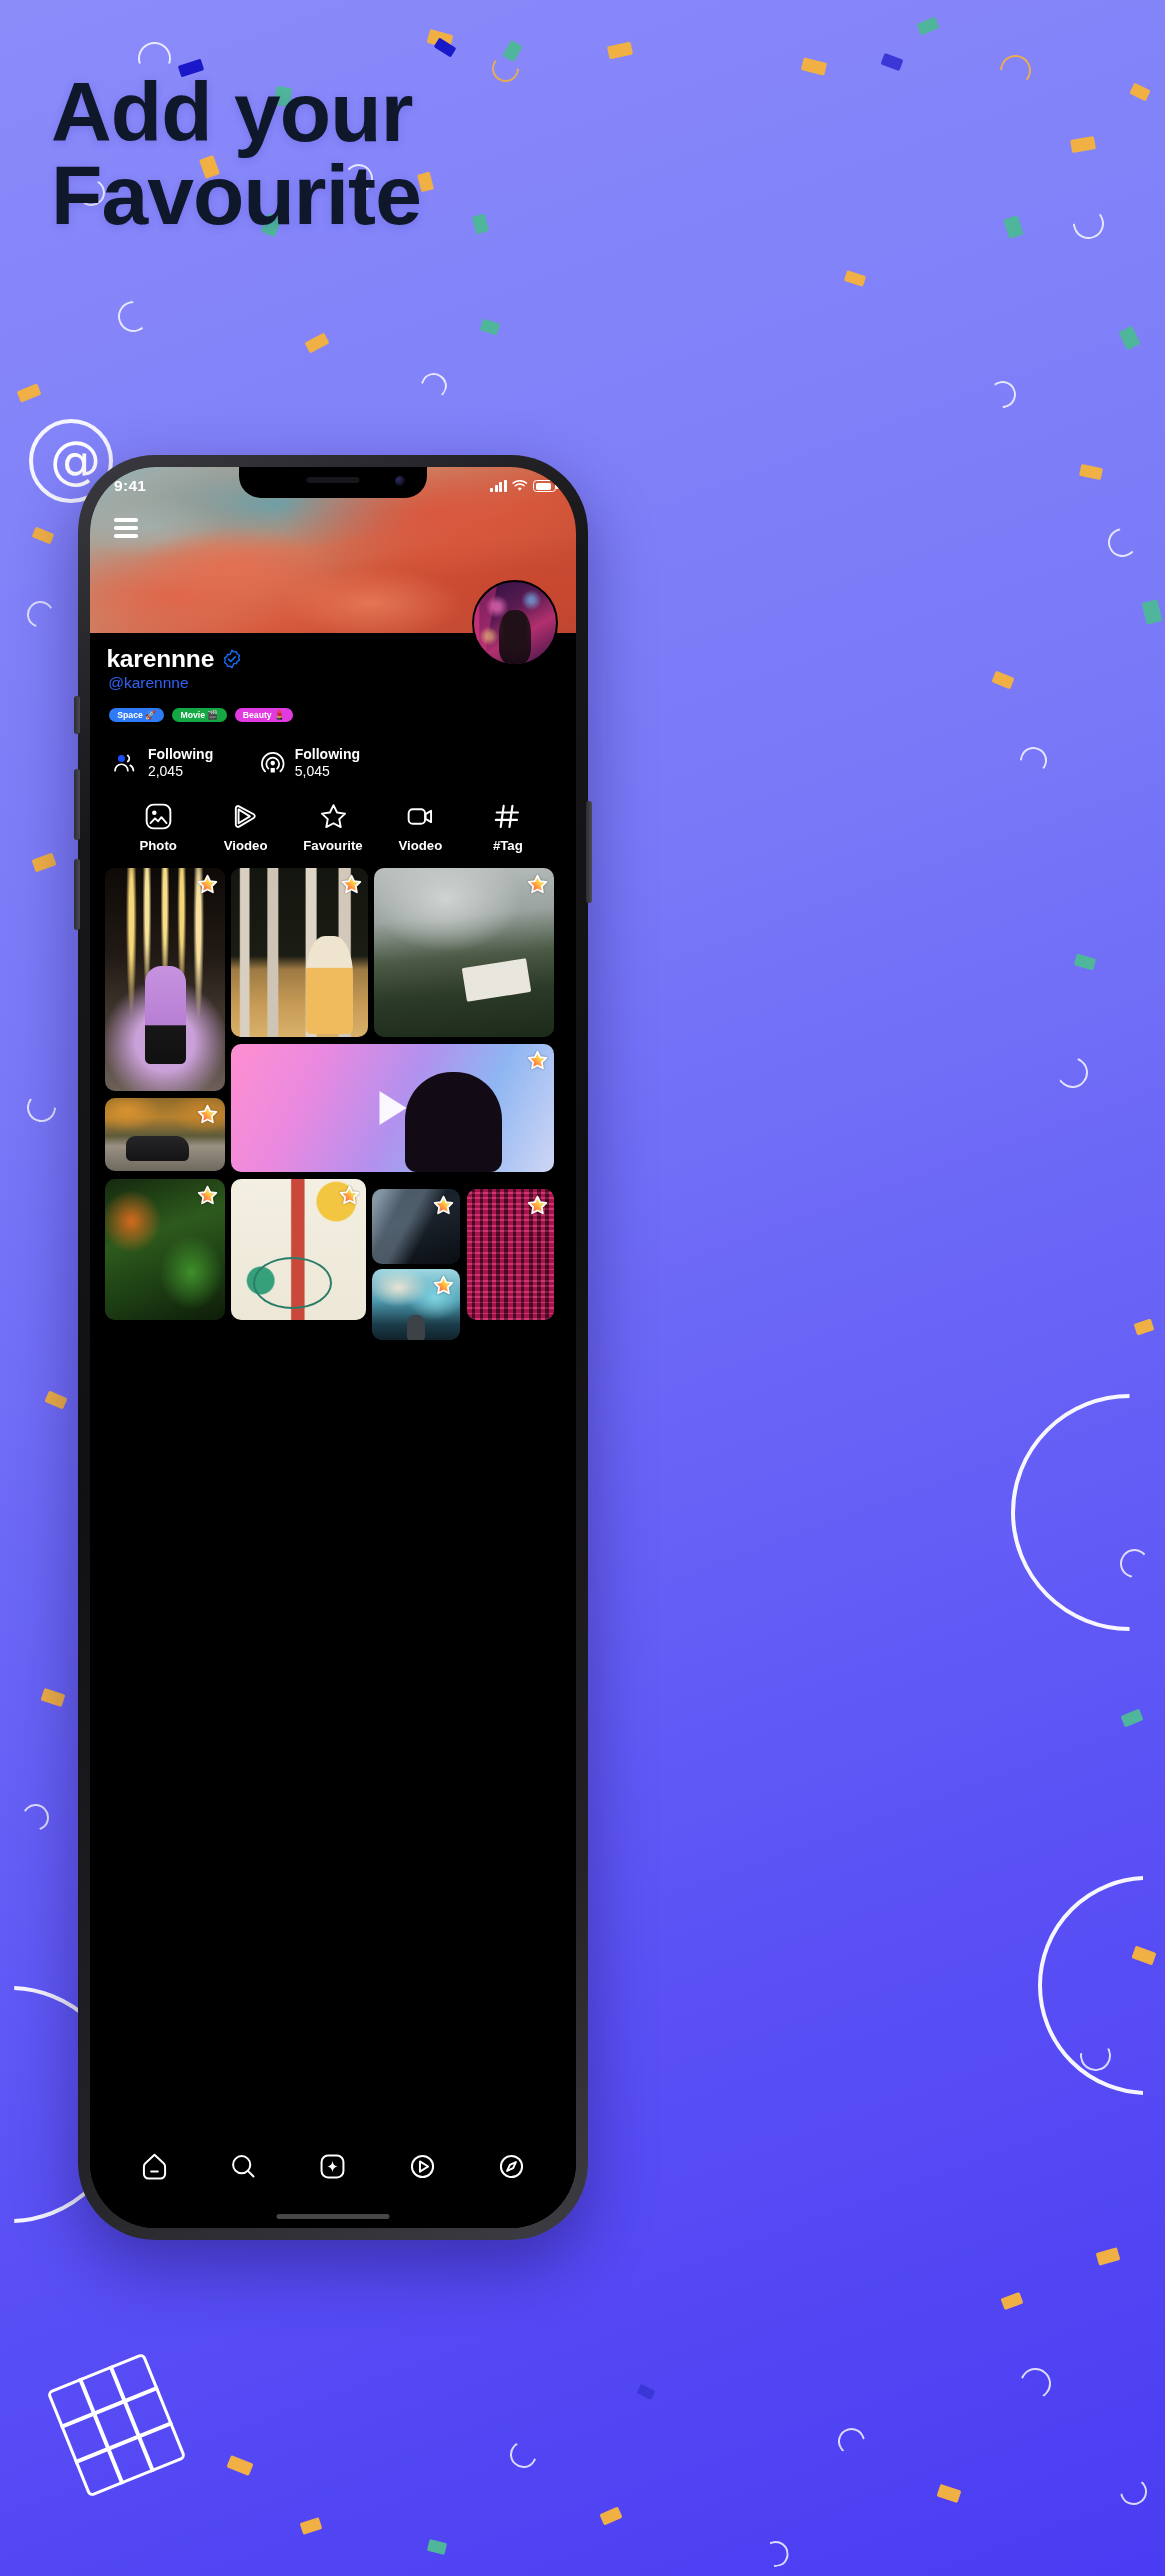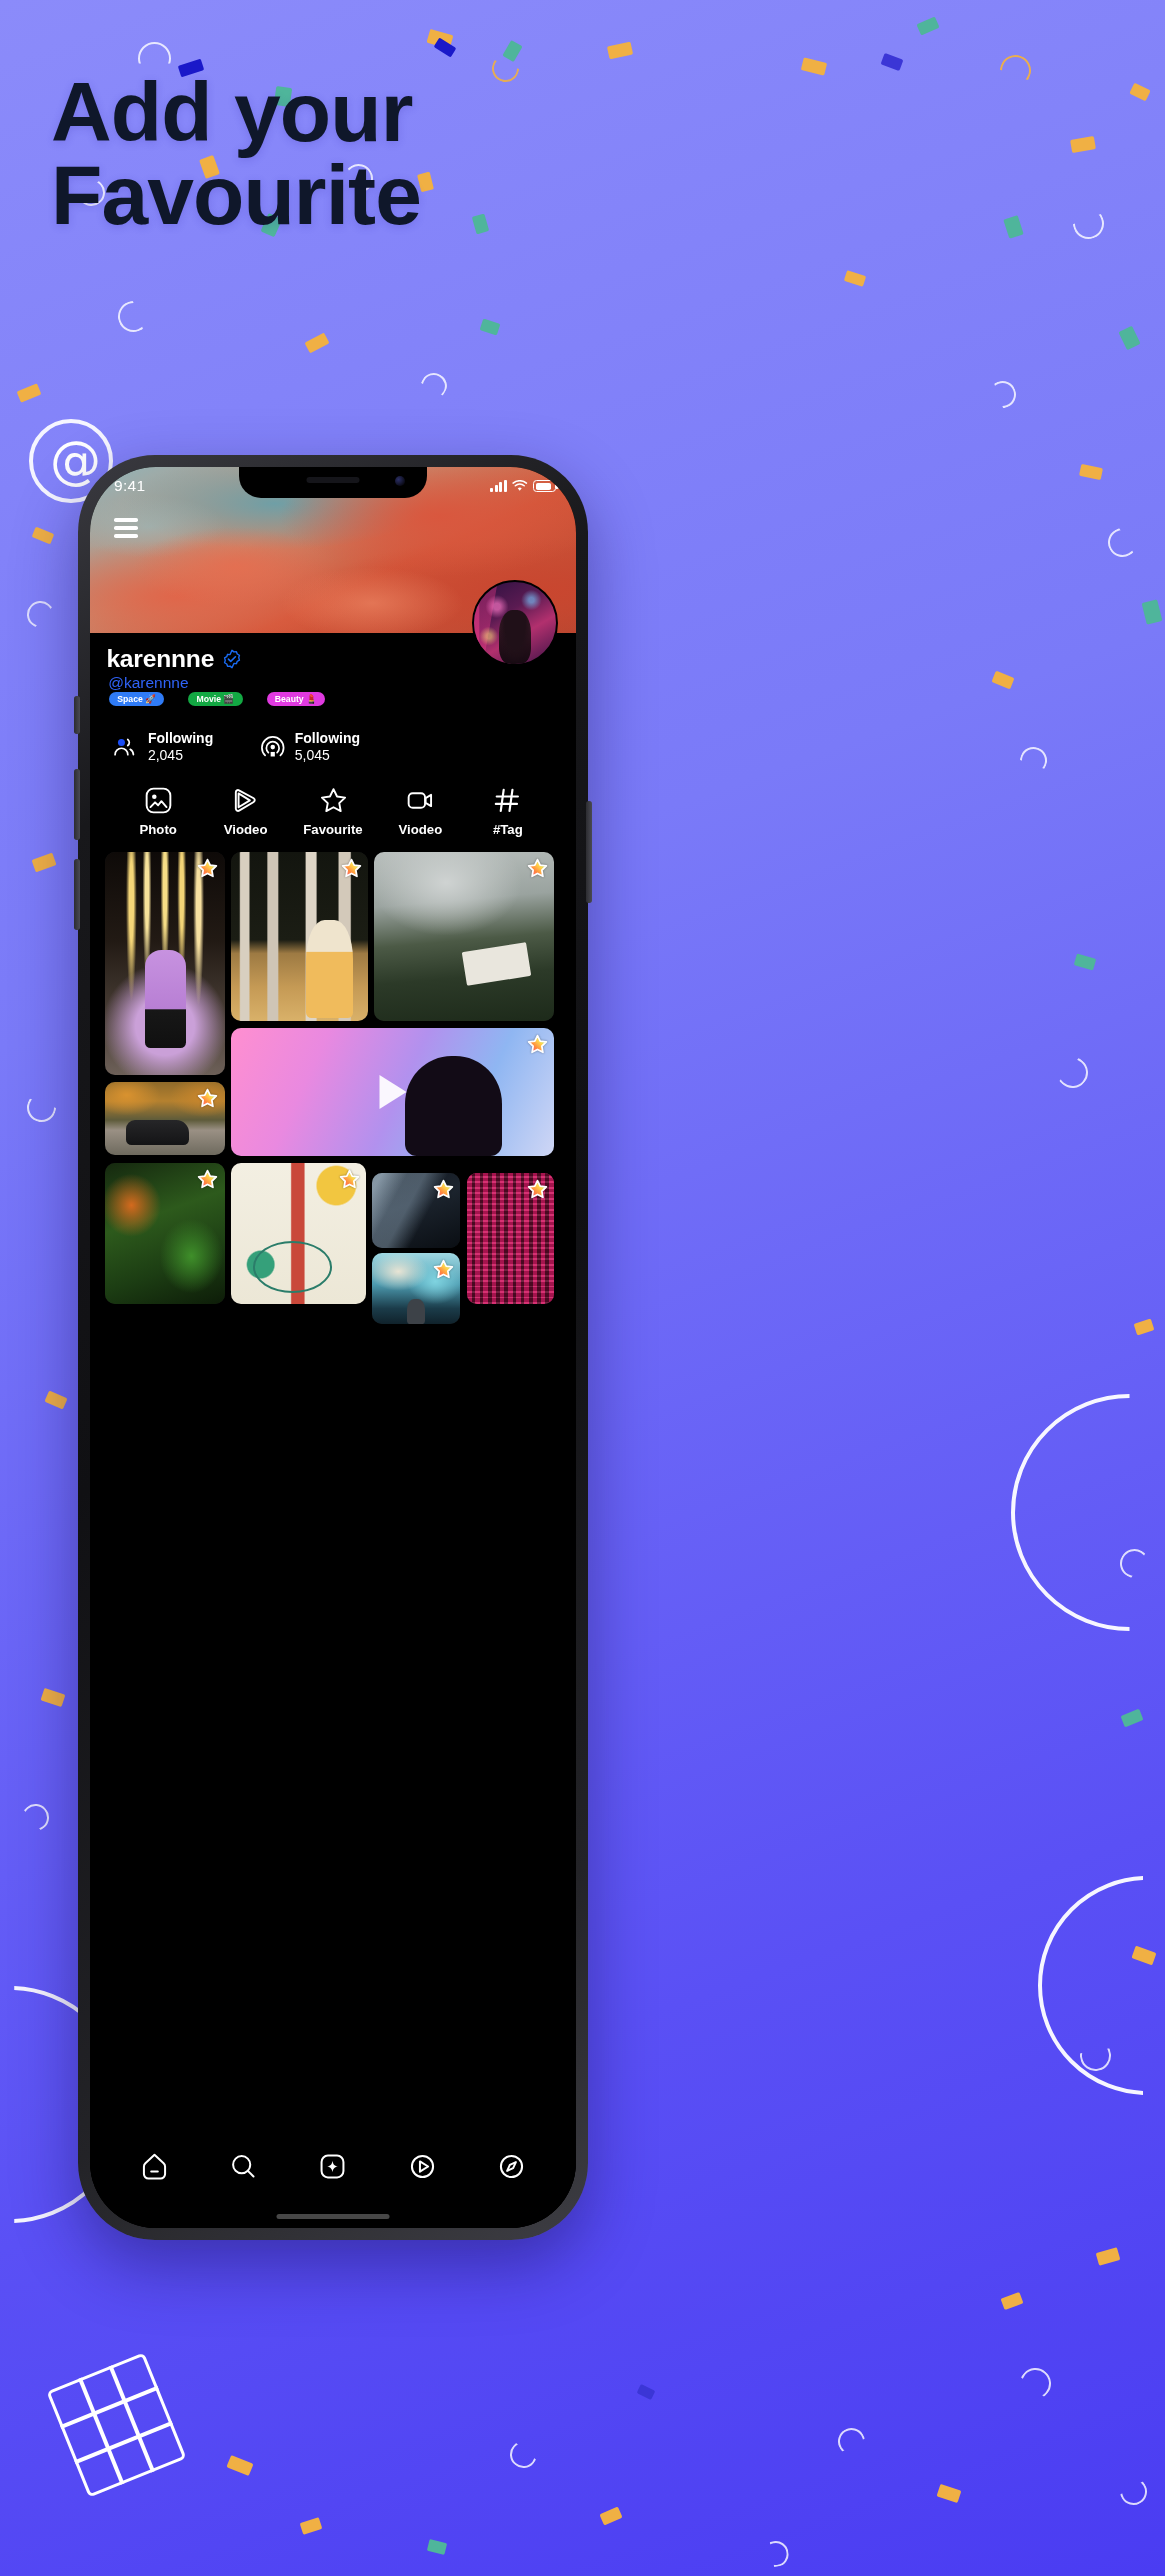--- a/index.html
+++ b/index.html
@@ -150,21 +150,21 @@
       radial-gradient(ellipse 22% 26% at 12% 36%, rgba(150,190,194,.55) 0%, rgba(150,190,194,0) 72%);
   }
 
   .statusbar {
     position: absolute; top: 0; left: 0; right: 0; height: 33px;
     display: flex; align-items: center; justify-content: space-between;
     padding: 5.5px 20px 0 24px;
     z-index: 45;
     color: #fff;
   }
-  .status-time { font-size: 15.5px; font-weight: 400; letter-spacing: 0.3px; }
+  .status-time { font-size: 15.5px; font-weight: 700; letter-spacing: 0.3px; }
   .status-icons { display: flex; align-items: center; gap: 5.5px; }
   .bars { display: flex; align-items: flex-end; gap: 1.8px; height: 12px; }
   .bars i { display: block; width: 2.7px; background: #fff; border-radius: 0.9px; }
   .bars i:nth-child(1){ height: 4.6px; }
   .bars i:nth-child(2){ height: 7.3px; }
   .bars i:nth-child(3){ height: 10px; }
   .bars i:nth-child(4){ height: 12px; }
   .battery {
     width: 23px; height: 12px; border: 1.5px solid #fff; border-radius: 3.6px;
     position: relative; padding: 1.5px;
@@ -206,21 +206,21 @@
     background: radial-gradient(ellipse at 50% 20%, #201018 0 46%, rgba(32,16,24,0) 70%),
                 linear-gradient(180deg, #3b1a28 0%, #170a12 100%);
     border-radius: 42% 42% 30% 30%;
   }
 
   .name-row { display: flex; align-items: center; gap: 8.2px; padding-top: 12px; }
   .display-name { color:#fff; font-size: 24.6px; font-weight: 700; letter-spacing:-0.2px; }
   .verified { width: 20px; height: 20px; }
   .handle { color:#2f63f7; font-size: 15.5px; margin-top: 0.9px; margin-left: 1.8px; }
 
-  .chips { display:flex; gap: 24px; margin-top: 0; margin-left: 2.7px; }
+  .chips { display:flex; gap: 8px; margin-top: 16px; margin-left: 2.7px; }
   .chip {
     color:#fff; font-size: 8.7px; font-weight: 600;
     border-radius: 910px; padding: 2.3px 8.2px; white-space: nowrap;
   }
   .chip.space  { background:#2f7bf6; }
   .chip.movie  { background:#13a843; }
   .chip.beauty { background:#e03ae0; }
 
   .bio { margin-top: 6.4px; margin-left: 2.7px; color:#fff; font-size: 14px; line-height: 1.38; }
   .bio .site { display:block; }

